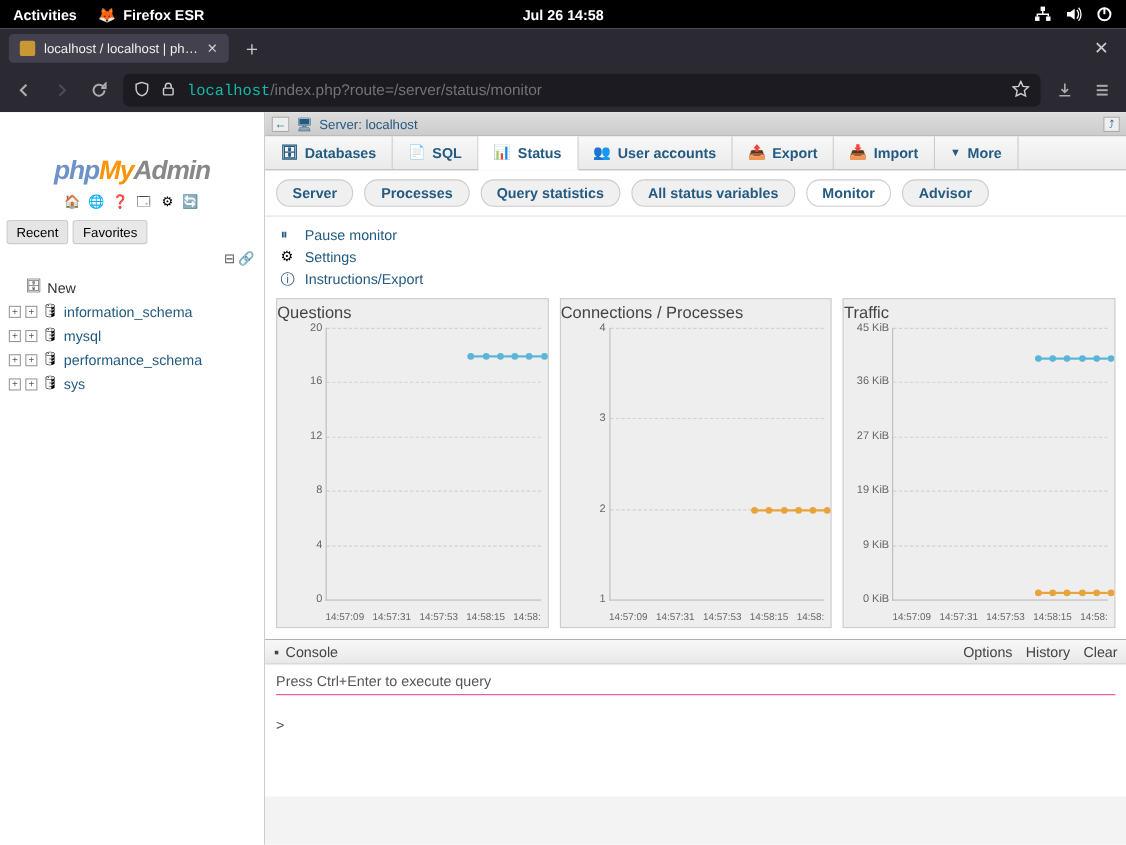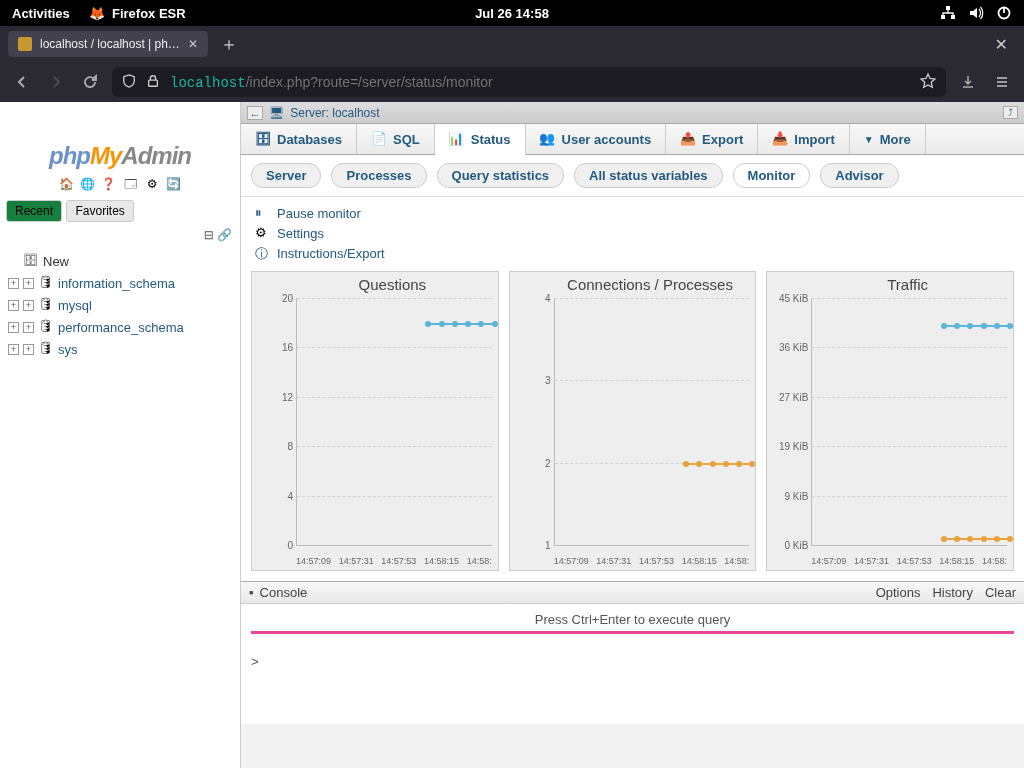--- a/index.html
+++ b/index.html
@@ -32,21 +32,21 @@
 
 .sidebar { width: 241px; background:#fff; border-right:1px solid #ccc; display:flex; flex-direction:column; }
 .logo-wrap { text-align:center; padding:8px 4px 2px;margin-top:32px; }
 .logo { font-size:24px; font-weight:bold; font-style:italic; letter-spacing:-1px; }
 .logo .php { color:#6d91c9; }
 .logo .my { color:#f89406; }
 .logo .admin { color:#888; }
 .mini-icons { text-align:center; padding:2px 0 6px; }
 .mini-icons span { display:inline-block; width:15px; height:15px; margin:0 1px; font-size:12px; }
 .rf-btns { padding:2px 6px 6px; }
-.rf-btns button { font-size:12px; padding:3px 8px; border:1px solid #ccc; background:#15803d; border-radius:3px; cursor:pointer; }
+.rf-btns button { font-size:12px; padding:3px 8px; border:1px solid #ccc; background:#e5e5e5; border-radius:3px; cursor:pointer; }
 .rf-btns button.active { background:#e8e8e8; }
 .side-icons-right { text-align:right; padding:0 8px 4px; font-size:12px; color:#555; }
 .tree { font-size:13px; padding:4px 0 4px 8px; }
 .tree-item { display:flex; align-items:center; gap:4px; padding:3px 0; cursor:pointer; }
 .tree-item .expander { width:11px; height:11px; border:1px solid #999; font-size:9px; line-height:9px; text-align:center; color:#555; background:#fff; }
 .tree-item .dbicon { width:16px; height:16px; font-size:12px; }
 .tree-item.new { color:#333; }
 .tree-item a { color:#235a81; text-decoration:none; }
 
 .main { flex:1; display:flex; flex-direction:column; background:#f3f3f3; overflow:hidden; }
@@ -65,35 +65,35 @@
 .sub-tabs .pill { background:#f0f0f0; border:1px solid #ccc; border-radius:12px; padding:4px 14px; font-size:13px; font-weight:bold; color:#235a81; cursor:pointer; }
 .sub-tabs .pill.active { background:#fff; border:1px solid #ccc; }
 
 .actions { padding:6px 14px 8px; font-size:13px; background:#fff; }
 .actions .row { display:flex; align-items:center; gap:6px; padding:2px 0; }
 .actions a { color:#235a81; text-decoration:none; }
 .actions .aicon { width:16px; height:16px; display:inline-block; font-size:13px; }
 
 .charts { display:flex; gap:10px; padding:0 10px 10px; background:#fff; }
 .chart { flex:1; background:#eee; border:1px solid #ccc; position:relative; height:300px; }
-.chart-title { text-align:center; font-size:15px; color:#444; padding:4px 0 0;margin-left:35px; }
+.chart-title { text-align:left; font-size:15px; color:#444; padding:4px 0 0; }
 .chart-area { position:absolute; top:26px; left:44px; right:6px; bottom:24px; border-left:1px solid #bbb; border-bottom:1px solid #bbb; }
 .chart-area .grid { position:absolute; left:0; right:0; border-top:1px dashed rgba(0,0,0,0.12); }
 .chart-area .ylabel { position:absolute; left:-42px; font-size:10px; color:#666; transform:translateY(-50%); width:38px; text-align:right; }
 .chart-xlabels { position:absolute; left:44px; right:6px; bottom:4px; display:flex; justify-content:space-between; font-size:9px; color:#666; }
 .series { position:absolute; height:2px; }
 .series .dot { position:absolute; width:6px; height:6px; border-radius:50%; top:-2px; }
 
 .console { border-top:1px solid #aaa; background:#fff; }
 .console-hdr { background: linear-gradient(#f8f8f8,#e8e8e8); border-bottom:1px solid #ccc; display:flex; align-items:center; font-size:13px; color:#444; padding:3px 8px; }
 .console-hdr .ctitle { display:flex; align-items:center; gap:6px; }
 .console-hdr .right { margin-left:auto; display:flex; gap:12px; }
 .console-hdr .right span { cursor:pointer; color:#444; }
 .console-body { font-family: monospace; font-size:13px; color:#555; padding:8px 10px; height:120px; }
-.console-body .hint { border-bottom:3px solid #ec4899; padding-bottom:4px; margin-bottom:20px;text-align:center; }
+.console-body .hint { border-bottom:1px solid #ec4899; padding-bottom:4px; margin-bottom:20px; }
 
 svg { pointer-events:none; }
 </style>
 </head>
 <body>
 
 <div class="topbar">
   <div class="left">
     <span>Activities</span>
     <span><span style="margin-right:6px">🦊</span><span>Firefox ESR</span></span>

